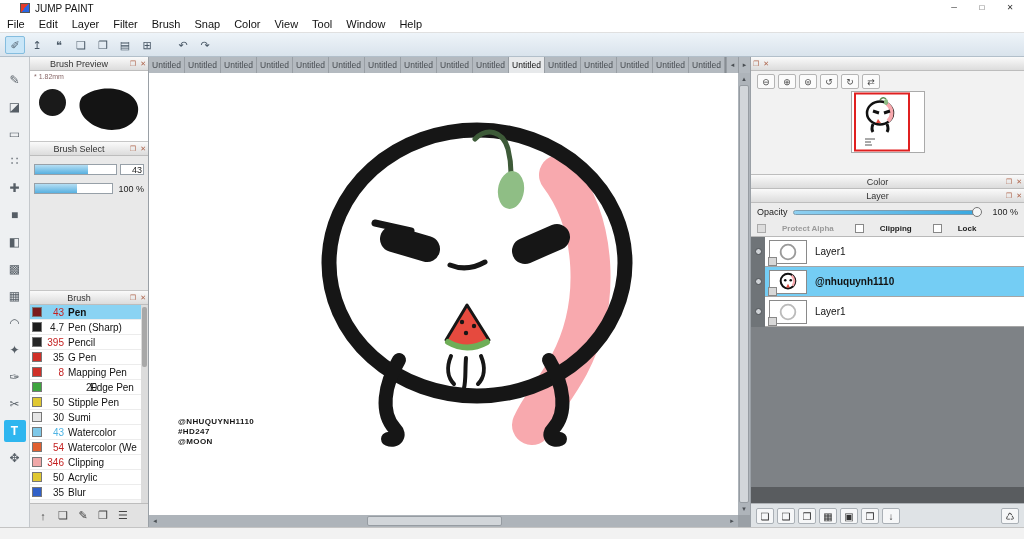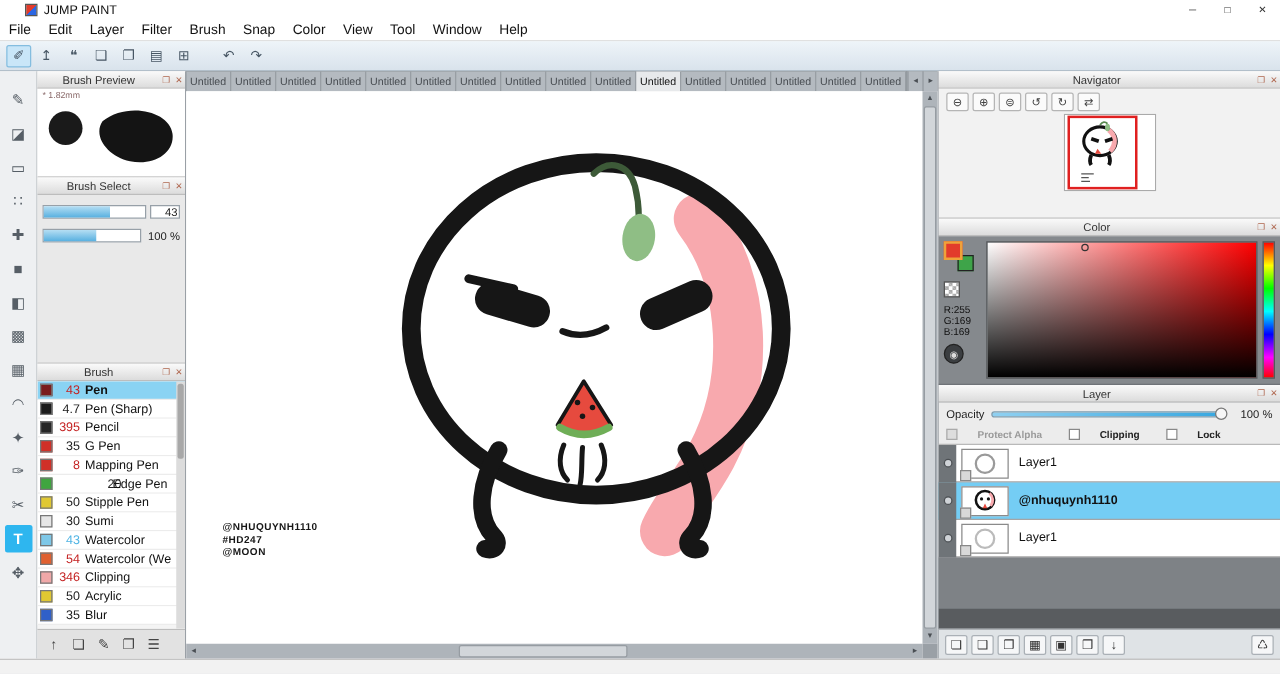--- a/index.html
+++ b/index.html
@@ -389,21 +389,20 @@
           <div class="vthumb"></div>
           <span class="sarrow" style="bottom:0">▾</span>
         </div>
         <div class="corner"></div>
       </div>
     </div>
 
     <div class="rightpanels">
 
       <div class="panel-h">
-        <span class="ph-title">Navigator</span>
         <span class="ph-ic">❐</span>
         <span class="ph-ic">✕</span>
       </div>
       <div class="nav-content">
         <div class="nav-toolbar">
           <div class="nbtn">⊖</div>
           <div class="nbtn">⊕</div>
           <div class="nbtn">⊜</div>
           <div class="nbtn">↺</div>
           <div class="nbtn">↻</div>
@@ -422,41 +421,20 @@
             <path d="M22 33 q -2 5 0 8 M36 33 q 2 5 0 8" stroke="#111" stroke-width="3" fill="none"></path>
             <path d="M14 48 h10 M14 51 h6 M14 54 h7" stroke="#555" stroke-width="1"></path>
           </svg>
         </div>
       </div>
 
       <div class="panel-h">
         <span class="ph-title">Color</span>
         <span class="ph-ic">❐</span>
         <span class="ph-ic">✕</span>
-      </div>
-      <div class="color-content">
-        <div class="col-left">
-          <div class="fgbg">
-            <span class="bgswatch" style="background: rgb(62, 164, 73);"></span>
-            <span class="fgswatch" style="background: rgb(226, 59, 43);"></span>
-          </div>
-          <div class="checker"></div>
-          <div class="rgb">
-            <div>R:255</div>
-            <div>G:169</div>
-            <div>B:169</div>
-          </div>
-          <div class="dropper">◉</div>
-        </div>
-        <div class="svarea">
-          <div class="svbox">
-            <div class="svmarker"></div>
-          </div>
-          <div class="huebar"></div>
-        </div>
       </div>
 
       <div class="panel-h">
         <span class="ph-title">Layer</span>
         <span class="ph-ic">❐</span>
         <span class="ph-ic">✕</span>
       </div>
       <div class="layer-content">
         <div class="lrow">
           <span class="llabel">Opacity</span>

